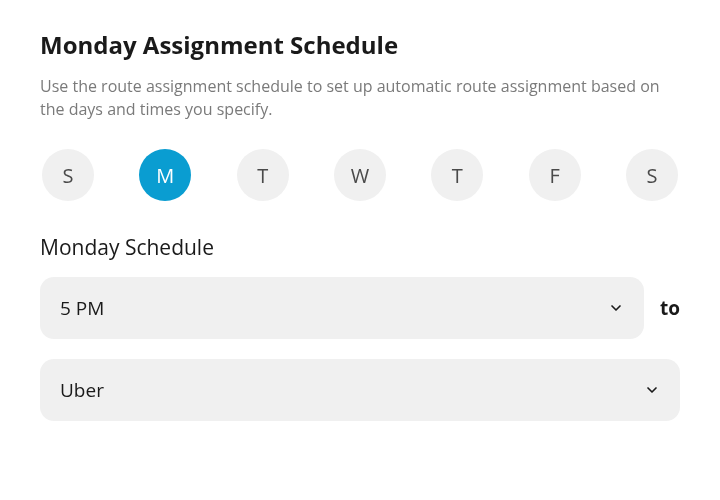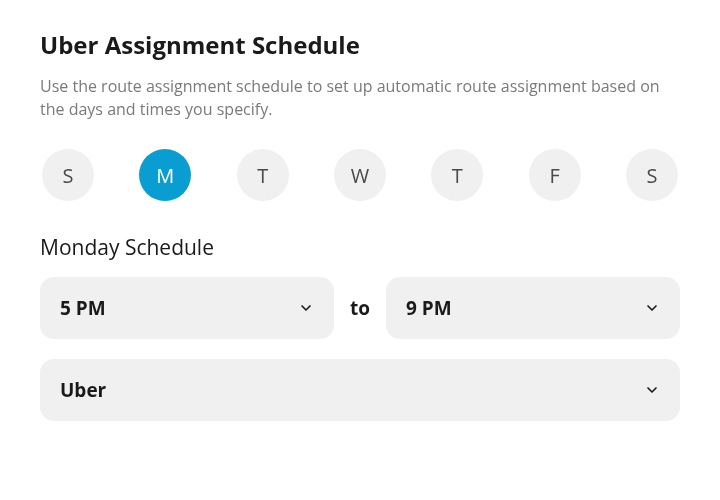--- a/index.html
+++ b/index.html
@@ -64,21 +64,21 @@
     .select-box {
       background: #f0f0f0;
       border-radius: 14px;
       padding: 18px 20px;
       display: flex;
       align-items: center;
       justify-content: space-between;
       cursor: pointer;
       font-size: 19px;
       color: #1a1a1a;
-      font-weight: 700;
+      font-weight: 400;
     }
     .select-box.time {
       flex: 1;
     }
     .to-text {
       font-size: 19px;
       color: #1a1a1a;
       font-weight: 700;
     }
     .select-box.full {
@@ -92,21 +92,21 @@
     }
     .chevron svg {
       width: 100%;
       height: 100%;
       display: block;
     }
   </style>
 </head>
 <body>
 
-<div class="title">Uber Assignment Schedule</div>
+<div class="title">Monday Assignment Schedule</div>
 <div class="description">Use the route assignment schedule to set up automatic route assignment based on the days and times you specify.</div>
 
 <div class="day-row">
   <div class="day-circle">S</div>
   <div class="day-circle active">M</div>
   <div class="day-circle">T</div>
   <div class="day-circle">W</div>
   <div class="day-circle">T</div>
   <div class="day-circle">F</div>
   <div class="day-circle">S</div>
@@ -117,28 +117,20 @@
 <div class="time-row">
   <div class="select-box time">
     <span>5 PM</span>
     <span class="chevron">
       <svg viewBox="0 0 24 24" fill="none" stroke="#1a1a1a" stroke-width="2.5" stroke-linecap="round" stroke-linejoin="round">
           <polyline points="6 9 12 15 18 9"></polyline>
         </svg>
     </span>
   </div>
   <span class="to-text">to</span>
-  <div class="select-box time">
-    <span>9 PM</span>
-    <span class="chevron">
-      <svg viewBox="0 0 24 24" fill="none" stroke="#1a1a1a" stroke-width="2.5" stroke-linecap="round" stroke-linejoin="round">
-          <polyline points="6 9 12 15 18 9"></polyline>
-        </svg>
-    </span>
-  </div>
 </div>
 
 <div class="select-box full">
   <span>Uber</span>
   <span class="chevron">
     <svg viewBox="0 0 24 24" fill="none" stroke="#1a1a1a" stroke-width="2.5" stroke-linecap="round" stroke-linejoin="round">
         <polyline points="6 9 12 15 18 9"></polyline>
       </svg>
   </span>
 </div>

